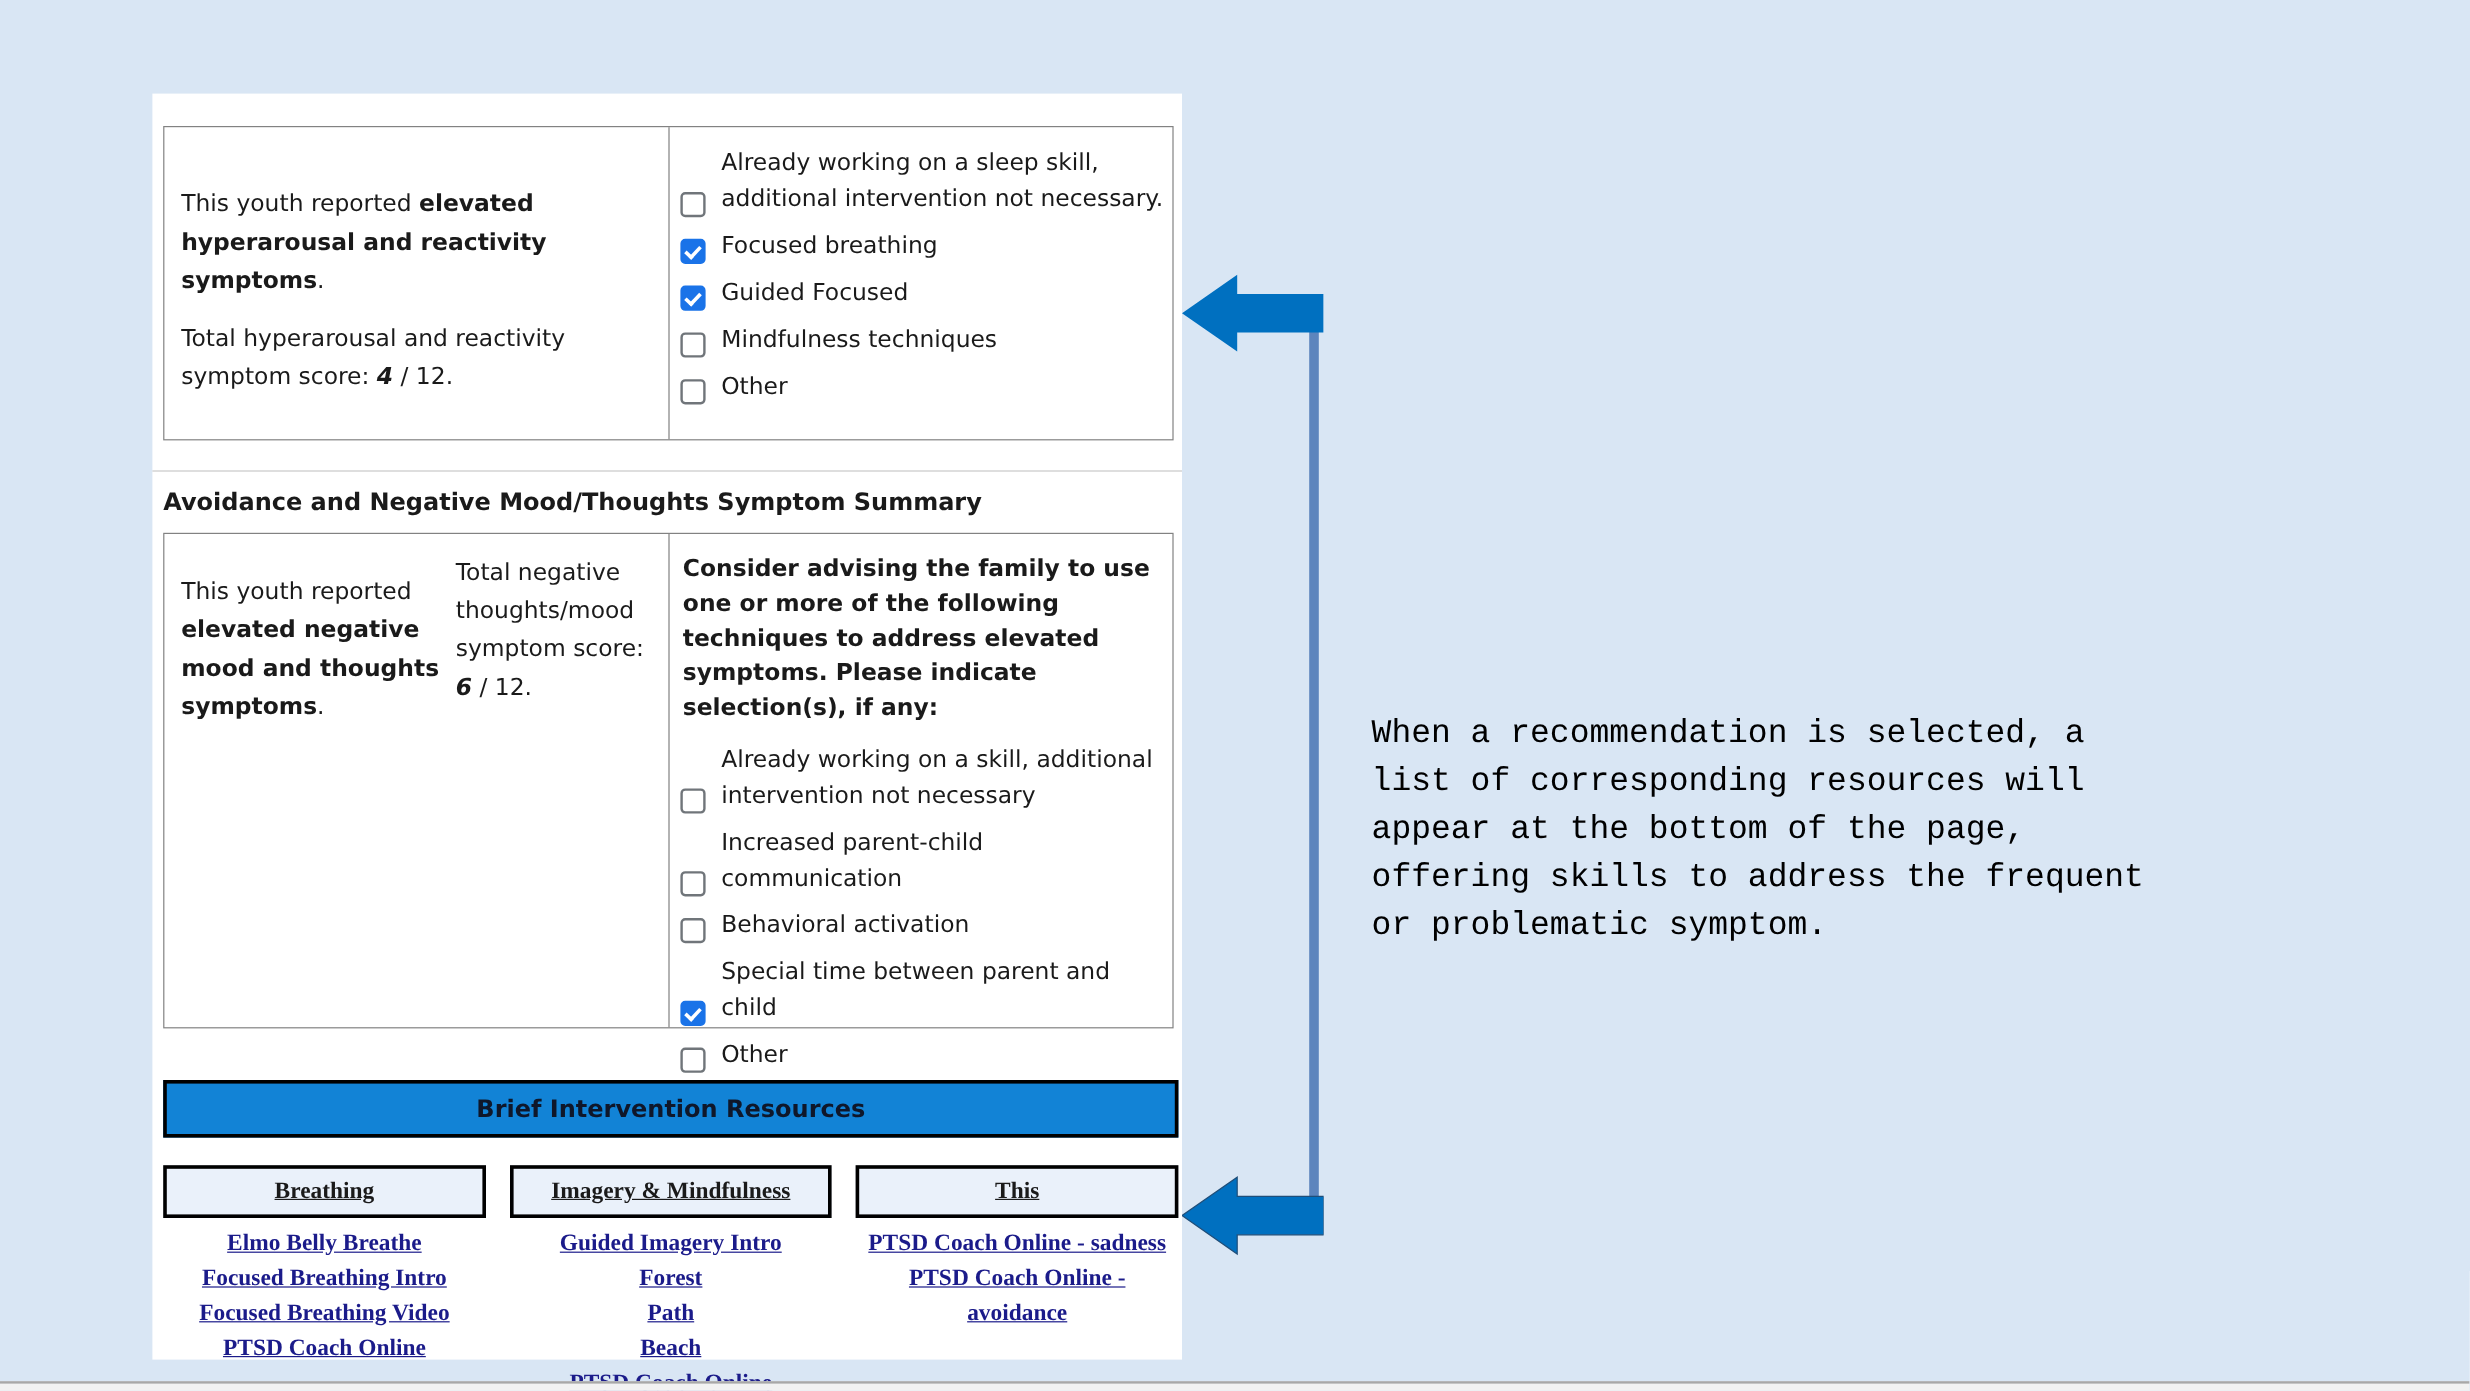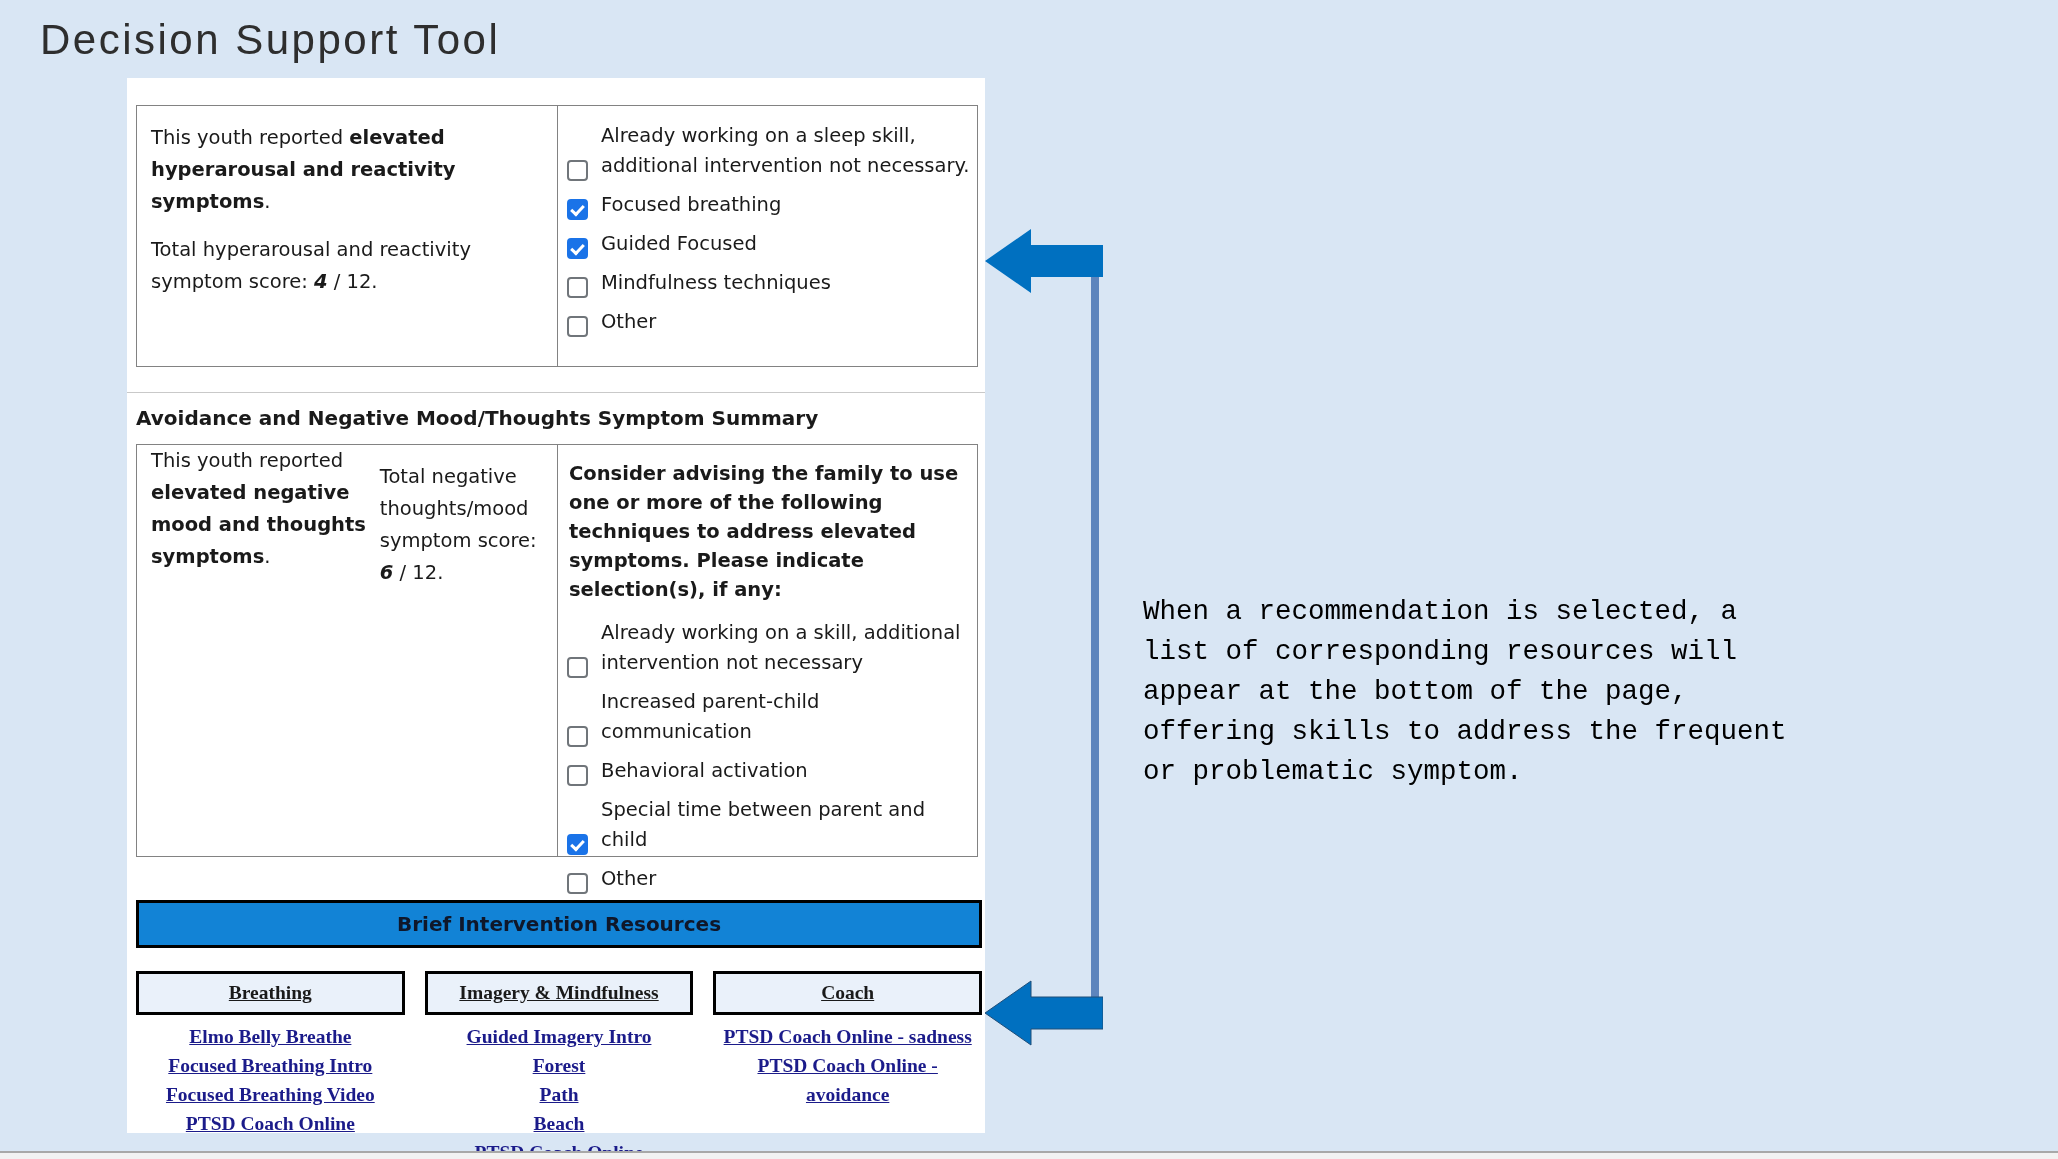--- a/index.html
+++ b/index.html
@@ -24,21 +24,21 @@
     border:1px solid #828282; display:flex; box-sizing:border-box; background:#fff;
   }
   .sym-box .col-left{
     width:421px; border-right:1px solid #828282; box-sizing:border-box;
     padding:16px 16px 10px 14px; flex:none;
   }
   .sym-box .col-right{ flex:1; padding:10px 6px 10px 9px; box-sizing:border-box; }
   .box-hyper{ top:27px; height:262px; }
   .box-mood{ top:366px; height:413px; }
   .box-mood .col-left{ display:flex; flex-direction:row; justify-content:center; padding-top:0; padding-bottom:0; }
-  .sym-text{ font-size:19.5px; line-height:32px; }
+  .sym-text{ font-size:19.5px; line-height:32px;margin-top:32px; }
   .sym-text + .sym-text{ margin-top:16px; }
   .b{ font-weight:bold; }
   .score-val{ font-weight:bold; font-style:italic; }
   .instructions{ font-size:19.5px; line-height:29px; font-weight:bold; margin:4px 0 14px 2px; }
   
   .cbx-row{ display:flex; align-items:flex-end; gap:13px; margin:5px 0 9px 0; cursor:pointer; }
   .cbx{
     width:21px; height:21px; box-sizing:border-box; flex:none; margin-top:4px;
     border:2px solid #70757a; border-radius:4px; background:#fff;
   }
@@ -82,21 +82,20 @@
   }
   
   .bottom-strip{ position:absolute; left:0; top:1151px; width:2058px; height:8px;
     background:#f2f2f2; border-top:2px solid #a8a8a8; }
 </style>
 </head>
 <body>
 
 <div class="page">
 
-  <div class="page-title">Decision Support Tool</div>
 
   <div class="panel">
 
     <div class="sym-box box-hyper">
       <div class="col-left">
         <div class="sym-text"><span>This youth reported </span><span class="b">elevated hyperarousal and reactivity symptoms</span><span>.</span></div>
         <div class="sym-text"><span>Total hyperarousal and reactivity symptom score: </span><span class="score-val">4</span><span> / 12.</span></div>
       </div>
       <div class="col-right">
 
@@ -192,21 +191,21 @@
           <div class="res-links">
 
           <a class="res-link">Guided Imagery Intro</a>
               <a class="res-link">Forest</a>
               <a class="res-link">Path</a>
               <a class="res-link">Beach</a>
               <a class="res-link">PTSD Coach Online</a>
             </div>
         </div>
         <div class="res-col">
-          <div class="res-col-header">Coach</div>
+          <div class="res-col-header">This</div>
           <div class="res-links">
 
           <a class="res-link">PTSD Coach Online - sadness</a>
               <a class="res-link">PTSD Coach Online - avoidance</a>
             </div>
         </div>
       </div>
     </div>
 
   </div>

